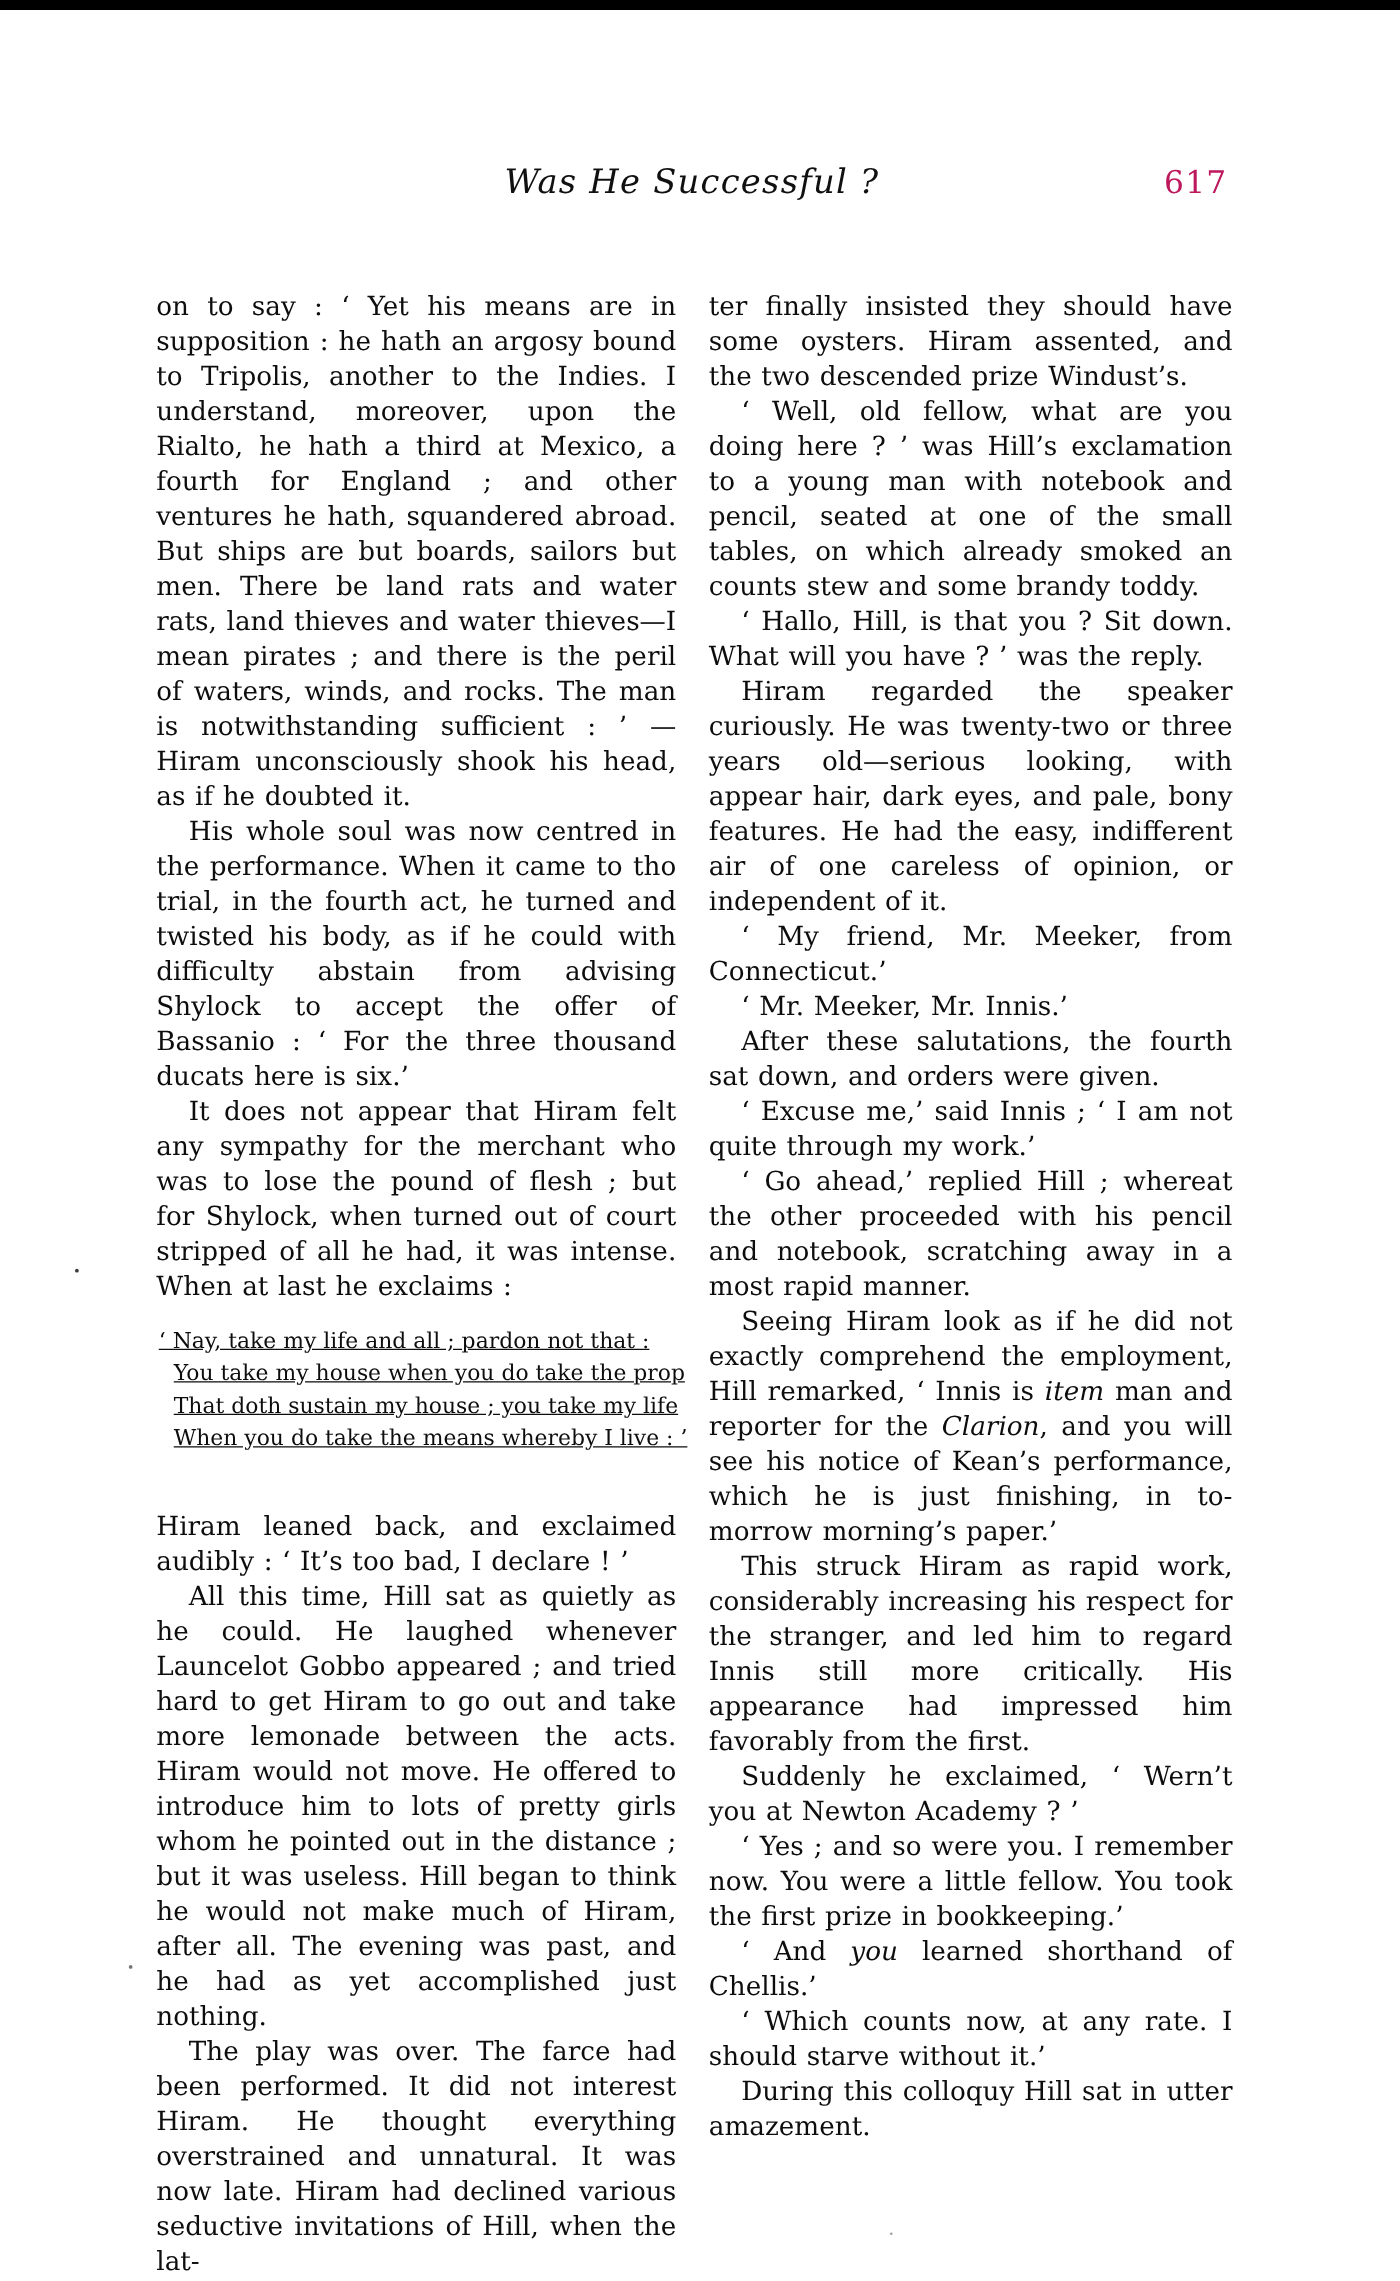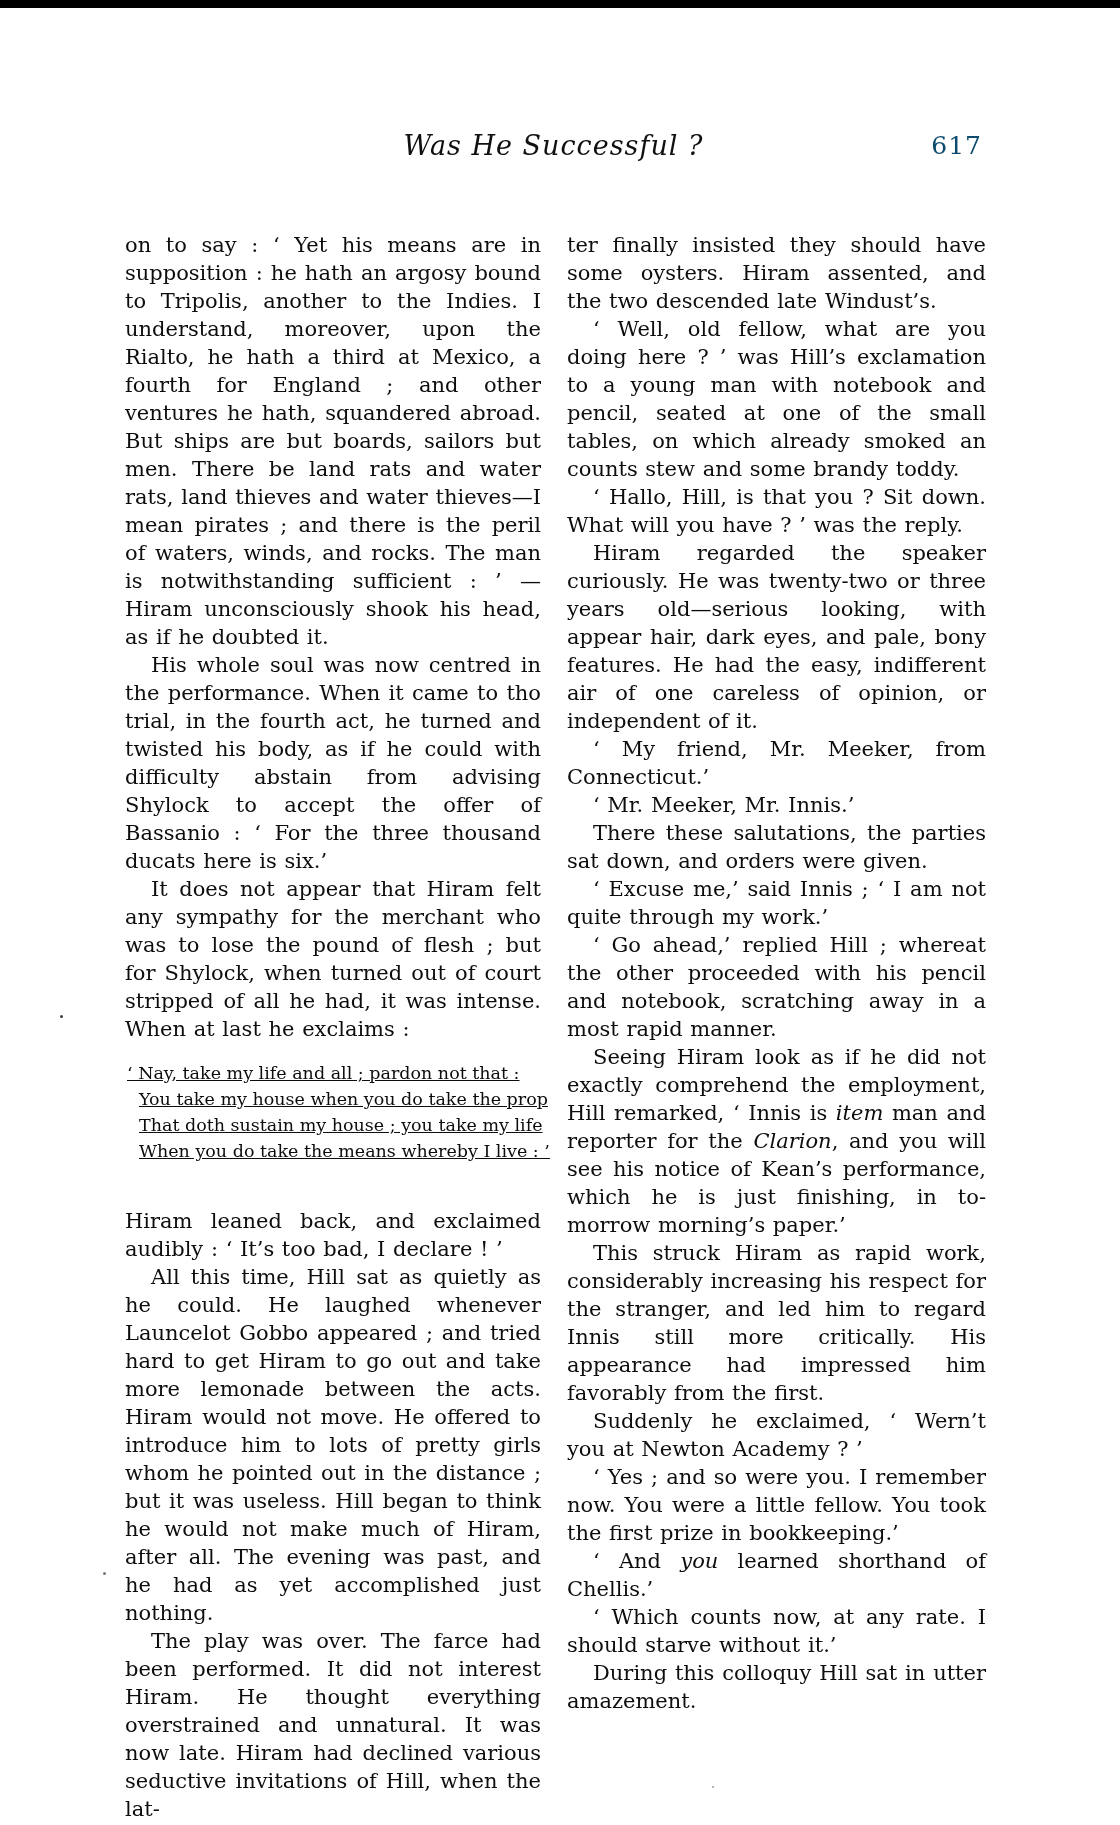--- a/index.html
+++ b/index.html
@@ -41,21 +41,21 @@
     font-size: 27px;
     letter-spacing: 1px;
     color: #101010;
   }
   .page-number {
     position: absolute;
     right: 0;
     top: 1px;
     font-size: 25px;
     letter-spacing: 1px;
-    color: #0c4a6e;
+    color: #be185d;
   }
   .body {
     position: absolute;
     top: 188px;
     left: 125px;
     width: 861px;
     display: flex;
     gap: 26px;
   }
   .column {
@@ -108,27 +108,27 @@
           <div class="verse-line">‘ Nay, take my life and all ; pardon not that :</div>
           <div class="verse-line">You take my house when you do take the prop</div>
           <div class="verse-line">That doth sustain my house ; you take my life</div>
           <div class="verse-line">When you do take the means whereby I live : ’</div>
         </div>
         <p class="para noindent">Hiram leaned back, and exclaimed audibly : ‘ It’s too bad, I declare ! ’</p>
         <p class="para">All this time, Hill sat as quietly as he could. He laughed whenever Launcelot Gobbo appeared ; and tried hard to get Hiram to go out and take more lemonade between the acts. Hiram would not move. He offered to introduce him to lots of pretty girls whom he pointed out in the distance ; but it was useless. Hill began to think he would not make much of Hiram, after all. The evening was past, and he had as yet accomplished just nothing.</p>
         <p class="para">The play was over. The farce had been performed. It did not interest Hiram. He thought everything overstrained and unnatural. It was now late. Hiram had declined various seductive invitations of Hill, when the lat-</p>
       </div>
     <div class="column right">
-        <p class="para noindent">ter finally insisted they should have some oysters. Hiram assented, and the two descended late Windust’s.</p>
+        <p class="para noindent">ter finally insisted they should have some oysters. Hiram assented, and the two descended prize Windust’s.</p>
         <p class="para">‘ Well, old fellow, what are you doing here ? ’ was Hill’s exclamation to a young man with notebook and pencil, seated at one of the small tables, on which already smoked an counts stew and some brandy toddy.</p>
         <p class="para">‘ Hallo, Hill, is that you ?  Sit down. What will you have ? ’ was the reply.</p>
         <p class="para">Hiram regarded the speaker curiously. He was twenty-two or three years old—serious looking, with appear hair, dark eyes, and pale, bony features. He had the easy, indifferent air of one careless of opinion, or independent of it.</p>
         <p class="para">‘ My friend, Mr. Meeker, from Connecticut.’</p>
         <p class="para">‘ Mr. Meeker, Mr. Innis.’</p>
-        <p class="para">There these salutations, the parties sat down, and orders were given.</p>
+        <p class="para">After these salutations, the fourth sat down, and orders were given.</p>
         <p class="para">‘ Excuse me,’ said Innis ; ‘ I am not quite through my work.’</p>
         <p class="para">‘ Go ahead,’ replied Hill ; whereat the other proceeded with his pencil and notebook, scratching away in a most rapid manner.</p>
         <p class="para">Seeing Hiram look as if he did not exactly comprehend the employment, Hill remarked, ‘ Innis is <i>item</i> man and reporter for the <i>Clarion</i>, and you will see his notice of Kean’s performance, which he is just finishing, in to-morrow morning’s paper.’</p>
         <p class="para">This struck Hiram as rapid work, considerably increasing his respect for the stranger, and led him to regard Innis still more critically. His appearance had impressed him favorably from the first.</p>
         <p class="para">Suddenly he exclaimed, ‘ Wern’t you at Newton Academy ? ’</p>
         <p class="para">‘ Yes ; and so were you. I remember now. You were a little fellow. You took the first prize in bookkeeping.’</p>
         <p class="para">‘ And <i>you</i> learned shorthand of Chellis.’</p>
         <p class="para">‘ Which counts now, at any rate. I should starve without it.’</p>
         <p class="para">During this colloquy Hill sat in utter amazement.</p>
       </div>

